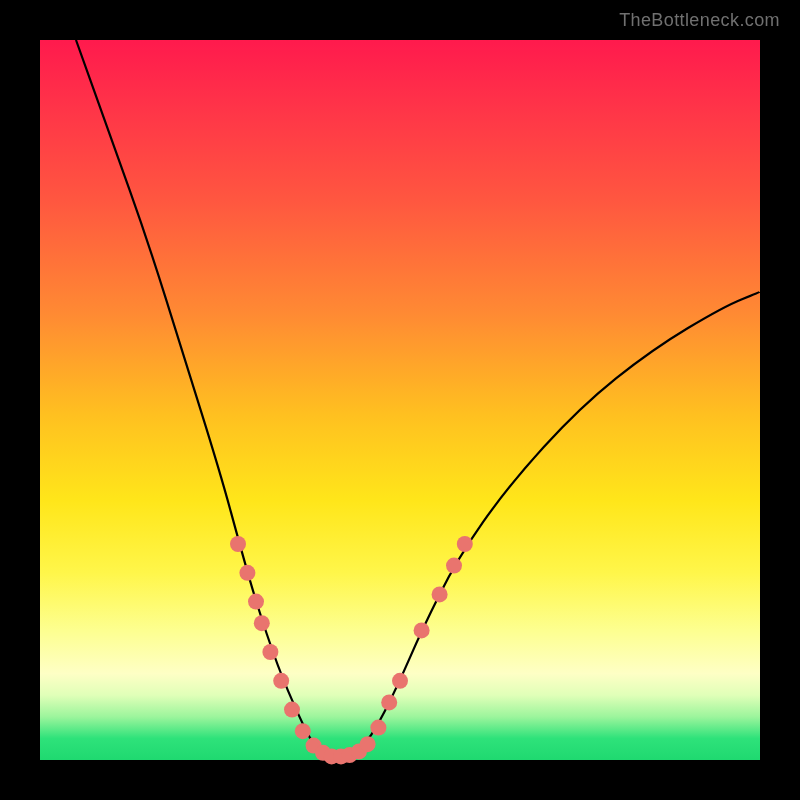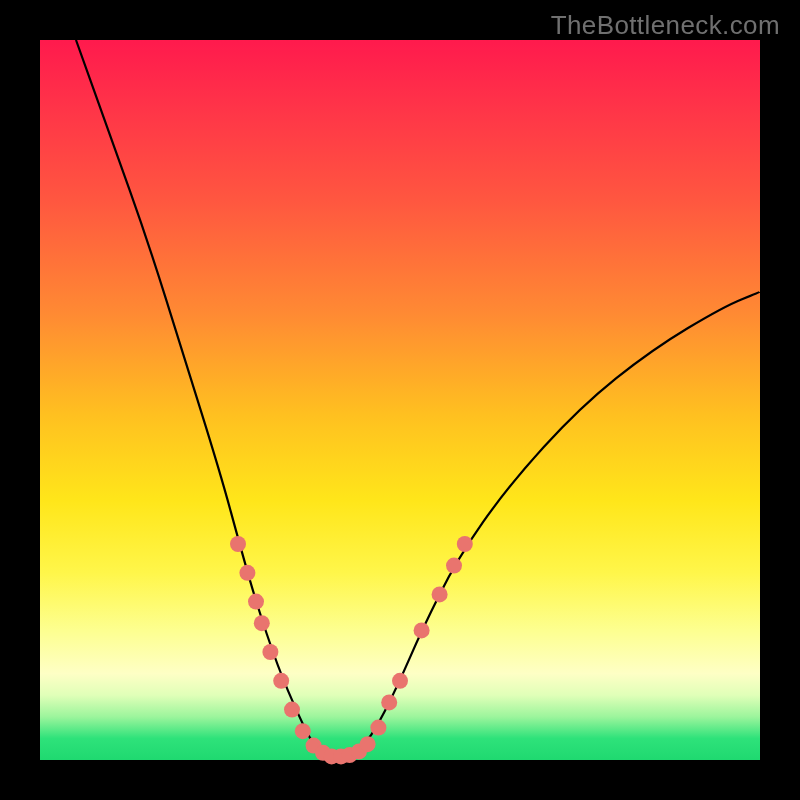--- a/index.html
+++ b/index.html
@@ -39,21 +39,21 @@
       #9cf59c 94%,
       #2ee27a 97%,
       #1fd970 100%
     );
   }
   .watermark {
     position: absolute;
     top: 10px;
     right: 20px;
     color: #707070;
-    font-size: 26px;
+    font-size: 18px;
     font-weight: 500;
     letter-spacing: 0.4px;
     user-select: none;
   }
   svg.curve-layer {
     position: absolute;
     left: 0;
     top: 0;
     width: 720px;
     height: 720px;

